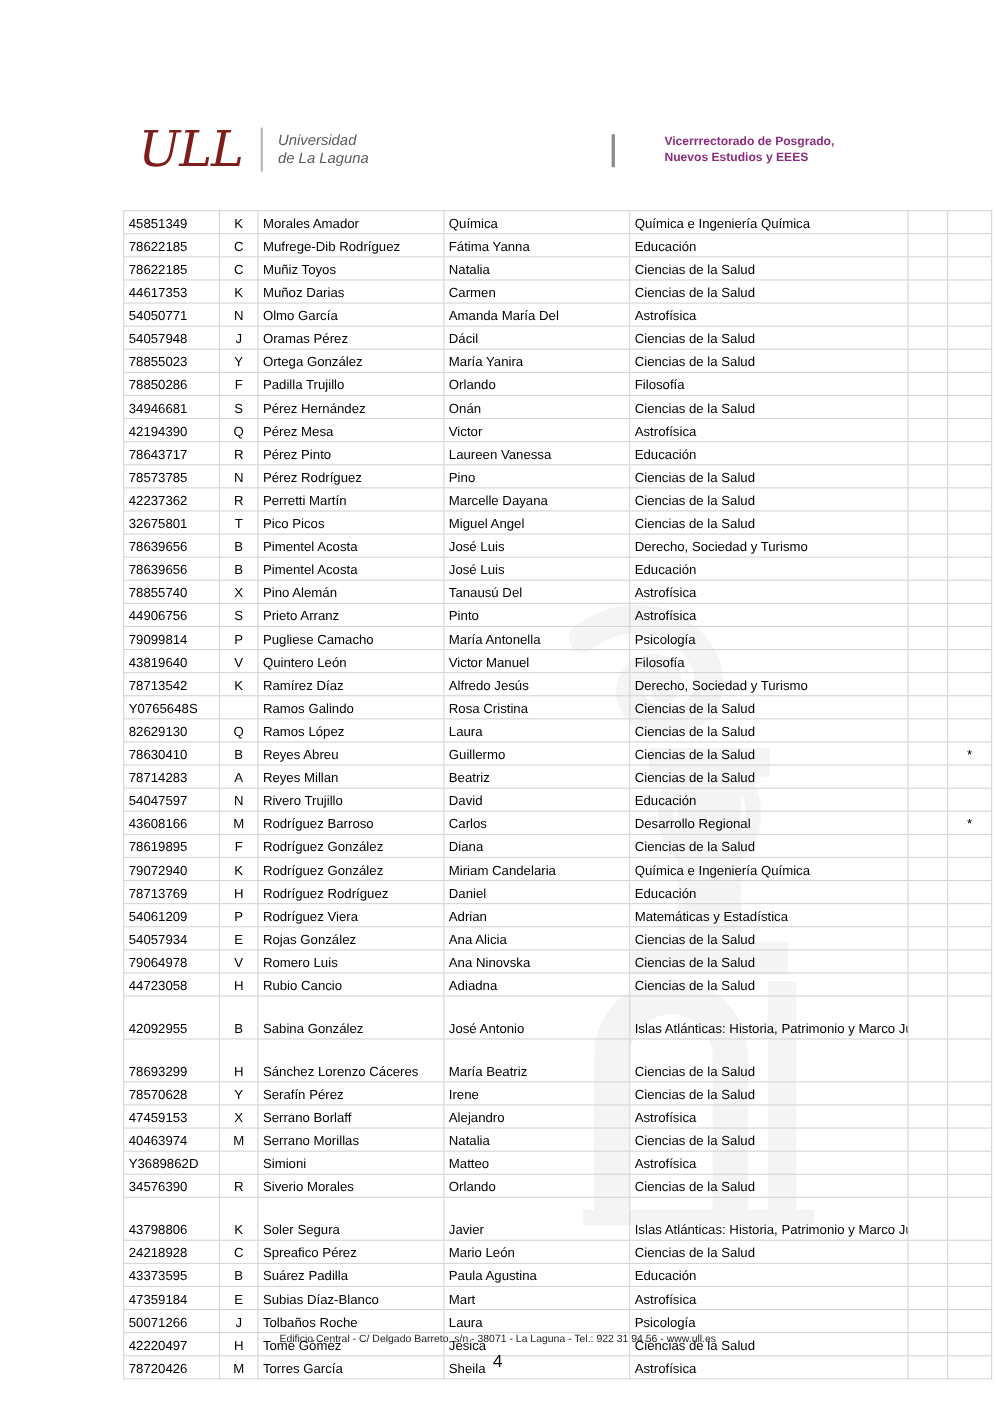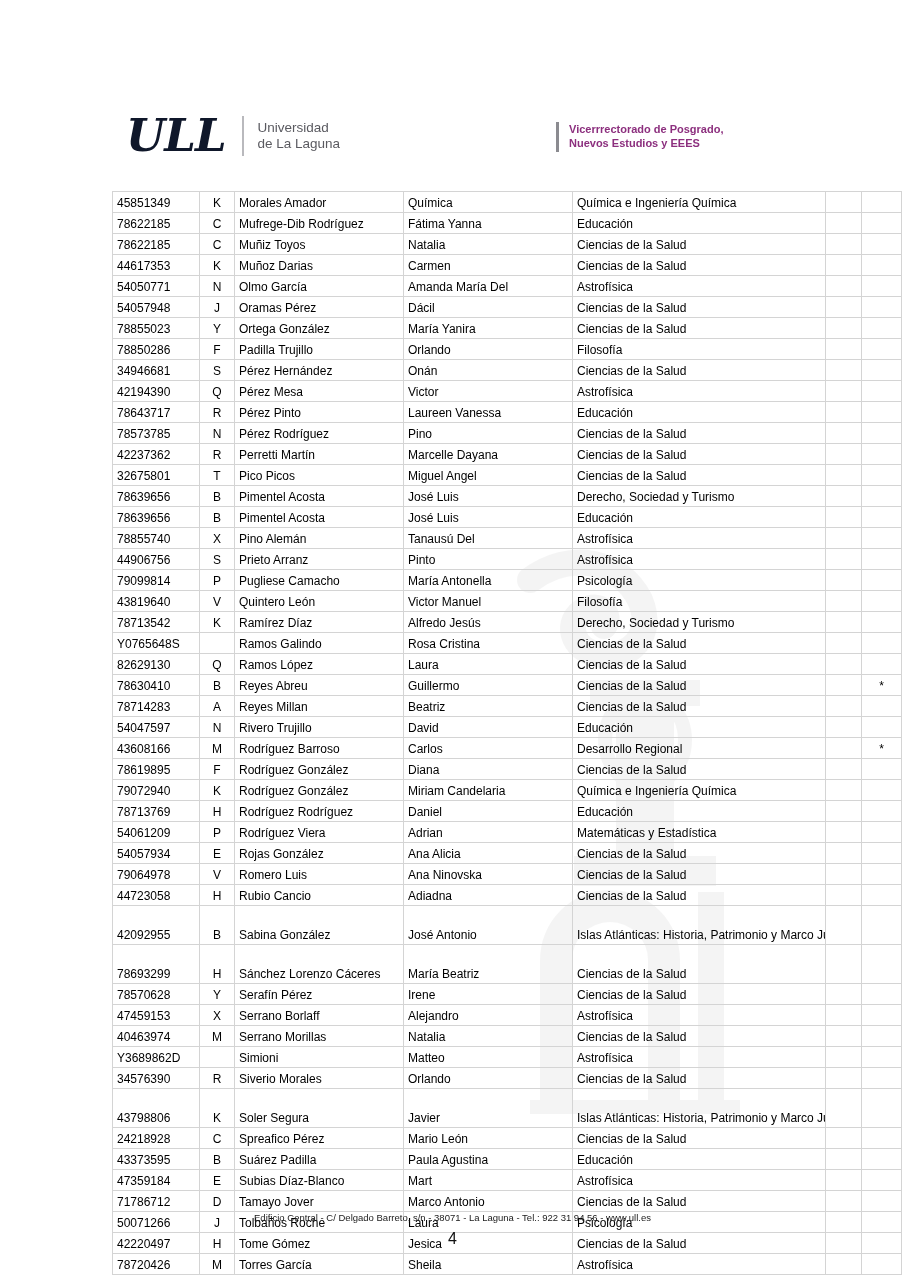--- a/index.html
+++ b/index.html
@@ -48,45 +48,46 @@
     position: absolute;
     left: 126px;
     top: 0px;
     display: flex;
     align-items: center;
     height: 56px;
   }
   .logo-mark {
     font-family: "DejaVu Serif", serif;
     font-style: italic;
-    font-weight: 700;
+    font-weight: 400;
     font-size: 45px;
     letter-spacing: -1px;
-    color: #0f172a;
+    color: #7f1d1d;
     line-height: 50px;
   }
   .logo-rule {
     width: 2px;
     height: 40px;
     background: #b9b9bd;
     margin: 0 14px 0 16px;
   }
   .logo-words {
     font-size: 13.5px;
     line-height: 16px;
     color: #5a5a60;
   }
-  .logo-words div { white-space: nowrap; }
+  .logo-words div { white-space: nowrap; font-style: italic; }
 
   .vice-block {
     position: absolute;
     left: 556px;
     top: 14px;
     display: flex;
     align-items: flex-start;
+    gap: 35px;
   }
   .vice-rule {
     width: 3px;
     height: 30px;
     background: #8b8b90;
     margin-right: 10px;
   }
   .vice-words {
     font-size: 11px;
     line-height: 14px;
@@ -588,29 +589,20 @@
           <tr>
             <td class="c-id">47359184</td>
             <td class="c-letter">E</td>
             <td class="c-surname">Subias Díaz-Blanco</td>
             <td class="c-name">Mart</td>
             <td class="c-prog">Astrofísica</td>
             <td class="c-x"></td>
             <td class="c-star"></td>
           </tr>
           <tr>
-            <td class="c-id">71786712</td>
-            <td class="c-letter">D</td>
-            <td class="c-surname">Tamayo Jover</td>
-            <td class="c-name">Marco Antonio</td>
-            <td class="c-prog">Ciencias de la Salud</td>
-            <td class="c-x"></td>
-            <td class="c-star"></td>
-          </tr>
-          <tr>
             <td class="c-id">50071266</td>
             <td class="c-letter">J</td>
             <td class="c-surname">Tolbaños Roche</td>
             <td class="c-name">Laura</td>
             <td class="c-prog">Psicología</td>
             <td class="c-x"></td>
             <td class="c-star"></td>
           </tr>
           <tr>
             <td class="c-id">42220497</td>

